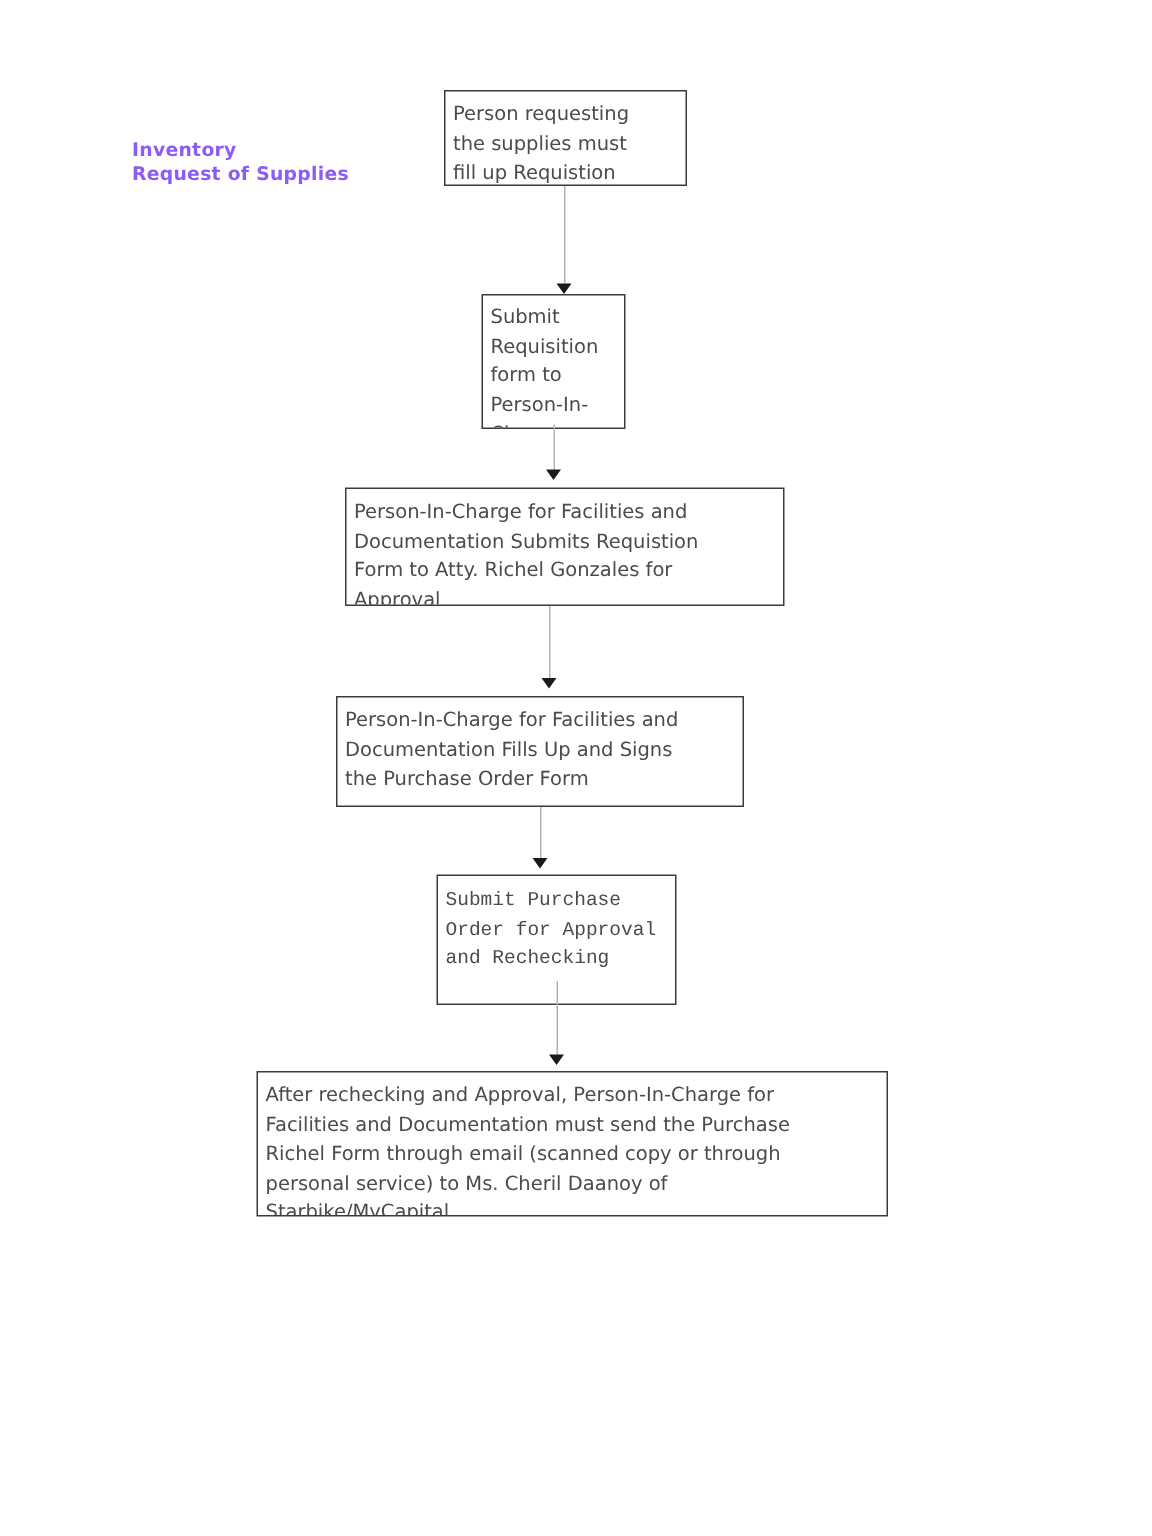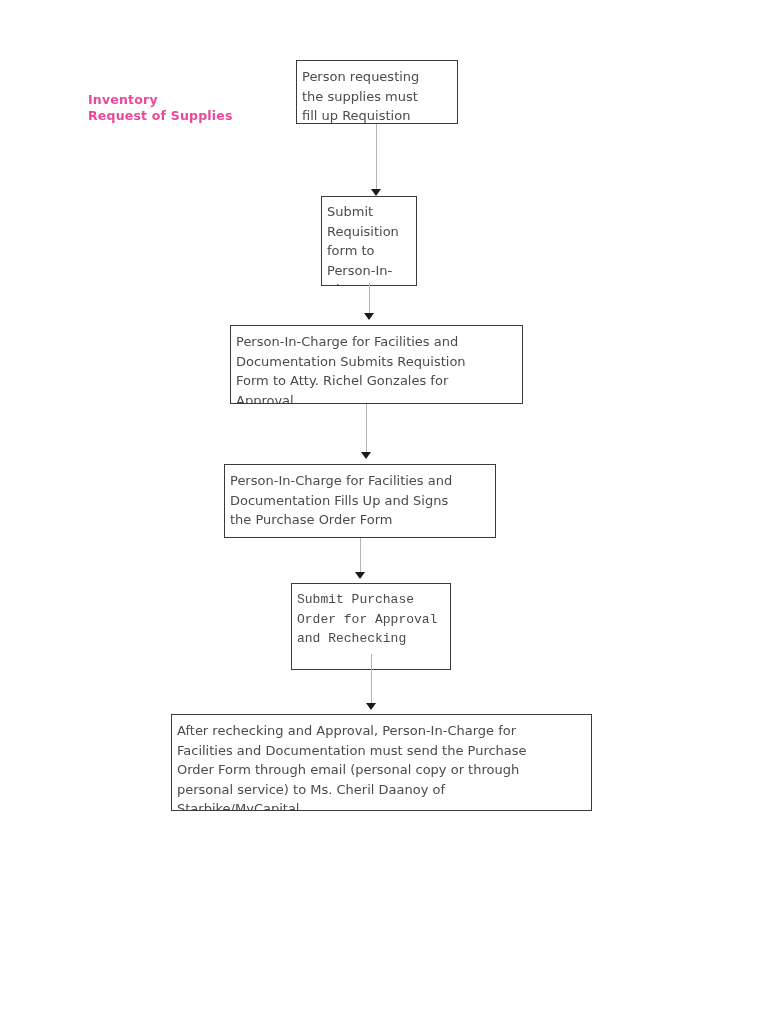--- a/index.html
+++ b/index.html
@@ -24,21 +24,21 @@
     height: 1024px;
   }
 
   
   .diagram-title {
     position: absolute;
     left: 88px;
     top: 92px;
     font-size: 12.5px;
     font-weight: bold;
-    color: #ec4899;
+    color: #8b5cf6;
     line-height: 16px;
     letter-spacing: 0.2px;
     white-space: pre-line;
   }
 
   
   .node {
     position: absolute;
     box-sizing: border-box;
     border: 1px solid #3b3b3b;
@@ -131,18 +131,18 @@
 Order for Approval
 and Rechecking</span>
   </div>
 
   <div class="connector" style="left:371px; top:654px; height:53px;"></div>
   <div class="arrowhead" style="left:366px; top:703px;"></div>
 
   <div class="node" style="left:171px; top:714px; width:421px; height:97px;">
     <span class="node-text">After rechecking and Approval, Person-In-Charge for
 Facilities and Documentation must send the Purchase
-Order Form through email (personal copy or through
+Richel Form through email (scanned copy or through
 personal service) to Ms. Cheril Daanoy of
 Starbike/MyCapital</span>
   </div>
 
 </div>
 
 </body></html>

